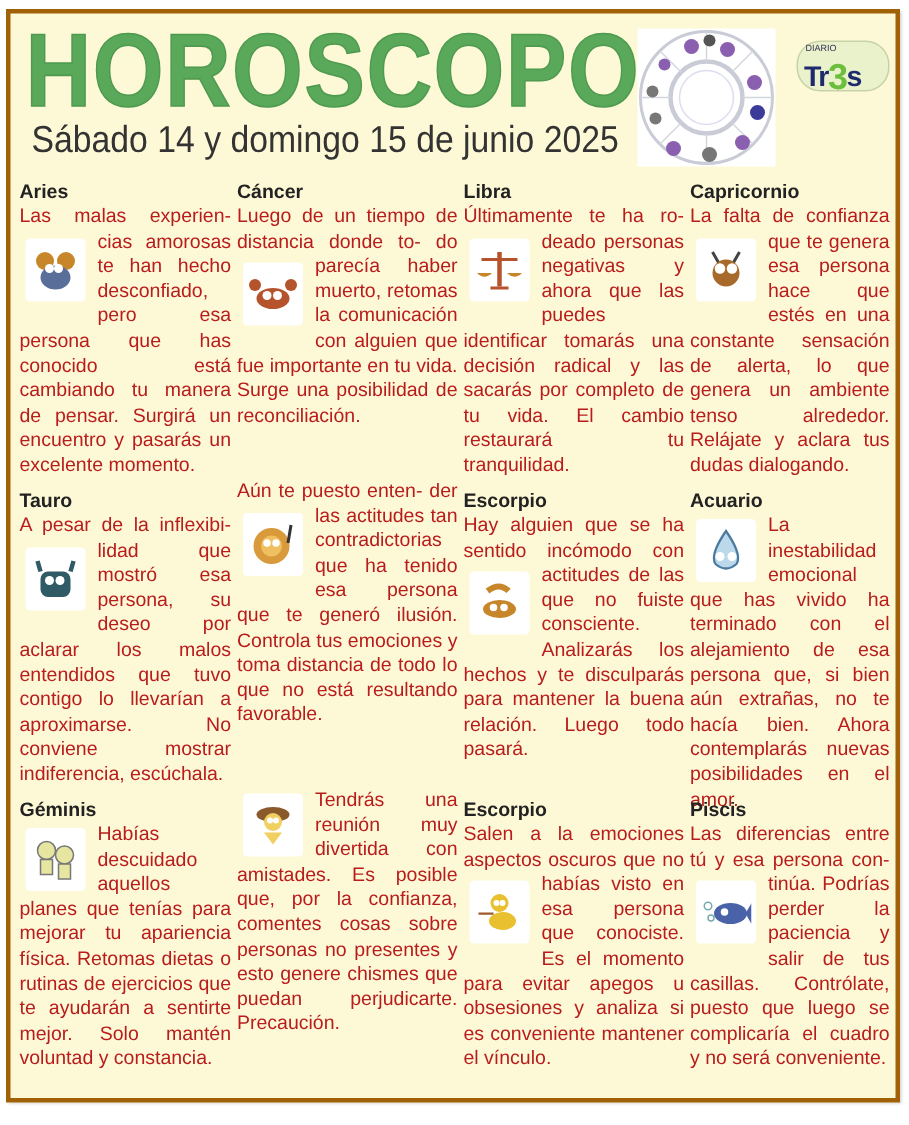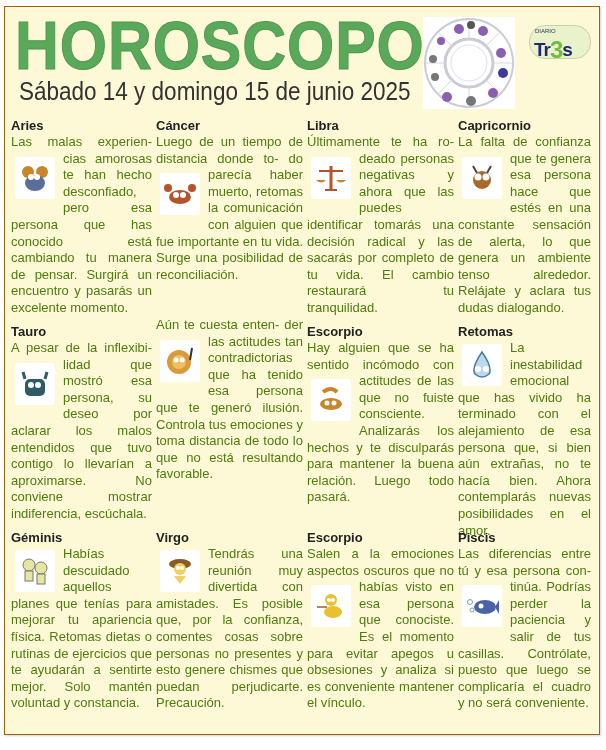--- a/index.html
+++ b/index.html
@@ -1,21 +1,21 @@
 <!DOCTYPE html>
 <html><head>
 <meta charset="utf-8">
 <style>
   * { box-sizing: border-box; margin: 0; padding: 0; }
   html, body { width: 606px; height: 750px; background: #ffffff; overflow: hidden; }
   body { font-family: "Liberation Sans", sans-serif; color: #222; }
   .panel {
     position: absolute; left: 4px; top: 6px; width: 596px; height: 729px;
     background: #fdf8d5;
-    border: 1px solid #a16207;
+    border: 3px solid #a16207;
     box-shadow: 1px 1px 2px rgba(0,0,0,0.18);
   }
   .header { position: relative; height: 104px; }
   .title {
     position: absolute; left: 10px; top: 6px;
     font-family: "Liberation Sans", sans-serif;
     font-weight: bold; font-size: 66px; line-height: 60px;
     letter-spacing: 1px;
     color: #5aa85a;
     transform: scaleX(0.92) scaleY(1.05);
@@ -43,21 +43,21 @@
     position: absolute; left: 6px; top: 104px; width: 584px;
     display: grid;
     grid-template-columns: 145px 151px 151px 137px;
     grid-template-rows: 206px 206px 212px;
   }
   .sign { position: relative; padding-right: 4px; }
   .sign h3 {
     font-size: 13px; font-weight: bold; line-height: 17px; margin-top: 6px; color: #222;
   }
   .sign .txt {
-    font-size: 13px; line-height: 16.6px; text-align: justify; color: #4d7c0f;
+    font-size: 13px; line-height: 16.6px; text-align: justify; color: #b91c1c;
   }
   .ico {
     float: left; width: 40px; height: 42px; margin: 6px 8px 2px 4px;
     background: #ffffff; border-radius: 3px;
     display: flex; align-items: center; justify-content: center;
   }
   .ico.pad-top { margin-top: 4px; }
 </style>
 </head>
 <body>
@@ -182,21 +182,21 @@
               <path d="M5 10 L3 3 M25 10 L27 3" stroke="#2f5a66" stroke-width="3"></path>
               <circle cx="11" cy="16" r="3" fill="#fff"></circle>
               <circle cx="18" cy="16" r="3" fill="#fff"></circle>
             </svg>
         </span>
         <span>lidad que mostró esa persona, su deseo por aclarar los malos entendidos que tuvo contigo lo llevarían a aproximarse. No conviene mostrar indiferencia, escúchala.</span>
       </div>
     </div>
     <div class="sign">
       <div class="txt">
-        <span>Aún te cuesta enten-</span>
+        <span>Aún te puesto enten-</span>
         <span class="ico">
           <svg width="30" height="30" viewBox="0 0 30 30">
               <circle cx="14" cy="16" r="12" fill="#d89a3a"></circle>
               <circle cx="14" cy="16" r="7" fill="#f0c060"></circle>
               <circle cx="11" cy="14" r="2.5" fill="#fff"></circle>
               <circle cx="17" cy="14" r="2.5" fill="#fff"></circle>
               <line x1="27" y1="2" x2="25" y2="14" stroke="#333" stroke-width="2"></line>
             </svg>
         </span>
         <span>der las actitudes tan contradictorias que ha tenido esa persona que te generó ilusión. Controla tus emociones y toma distancia de todo lo que no está resultando favorable.</span>
@@ -211,21 +211,21 @@
               <path d="M8 6 Q16 0 22 6" stroke="#c8862a" stroke-width="4" fill="none"></path>
               <ellipse cx="16" cy="18" rx="11" ry="6" fill="#c8862a"></ellipse>
               <circle cx="12" cy="17" r="2.5" fill="#fff"></circle>
               <circle cx="19" cy="17" r="2.5" fill="#fff"></circle>
             </svg>
         </span>
         <span>con actitudes de las que no fuiste consciente. Analizarás los hechos y te disculparás para mantener la buena relación. Luego todo pasará.</span>
       </div>
     </div>
     <div class="sign">
-      <h3>Retomas</h3>
+      <h3>Acuario</h3>
       <div class="txt">
         <span class="ico pad-top">
           <svg width="30" height="30" viewBox="0 0 30 30">
               <path d="M15 2 Q4 18 8 24 Q15 30 22 24 Q26 18 15 2 Z" fill="#bcd9ec" stroke="#4a7aa0" stroke-width="1.5"></path>
               <circle cx="11" cy="19" r="3" fill="#fff"></circle>
               <circle cx="19" cy="19" r="3" fill="#fff"></circle>
             </svg>
         </span>
         <span>La inestabilidad emocional que has vivido ha terminado con el alejamiento de esa persona que, si bien aún extrañas, no te hacía bien. Ahora contemplarás nuevas posibilidades en el amor.</span>
       </div>
@@ -239,21 +239,20 @@
               <circle cx="9" cy="9" r="6" fill="#e6e6a0" stroke="#777"></circle>
               <circle cx="21" cy="12" r="6" fill="#e6e6a0" stroke="#777"></circle>
               <rect x="5" y="15" width="8" height="10" fill="#e6e6a0" stroke="#777"></rect>
               <rect x="17" y="18" width="8" height="10" fill="#e6e6a0" stroke="#777"></rect>
             </svg>
         </span>
         <span>Habías descuidado aquellos planes que tenías para mejorar tu apariencia física. Retomas dietas o rutinas de ejercicios que te ayudarán a sentirte mejor. Solo mantén voluntad y constancia.</span>
       </div>
     </div>
     <div class="sign">
-      <h3>Virgo</h3>
       <div class="txt">
         <span class="ico pad-top">
           <svg width="30" height="30" viewBox="0 0 30 30">
               <ellipse cx="15" cy="8" rx="11" ry="5" fill="#8a5a2a"></ellipse>
               <circle cx="15" cy="13" r="6" fill="#f0d060"></circle>
               <path d="M9 20 L15 28 L21 20 Z" fill="#f0d060"></path>
               <circle cx="13" cy="12" r="2" fill="#fff"></circle>
               <circle cx="17" cy="12" r="2" fill="#fff"></circle>
             </svg>
         </span>

